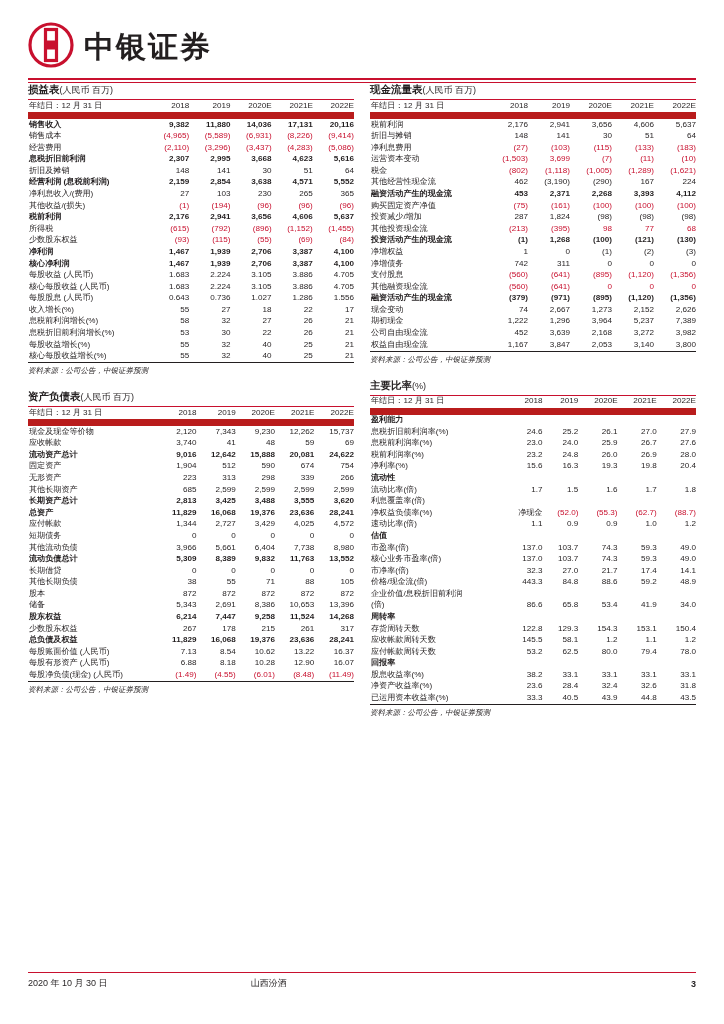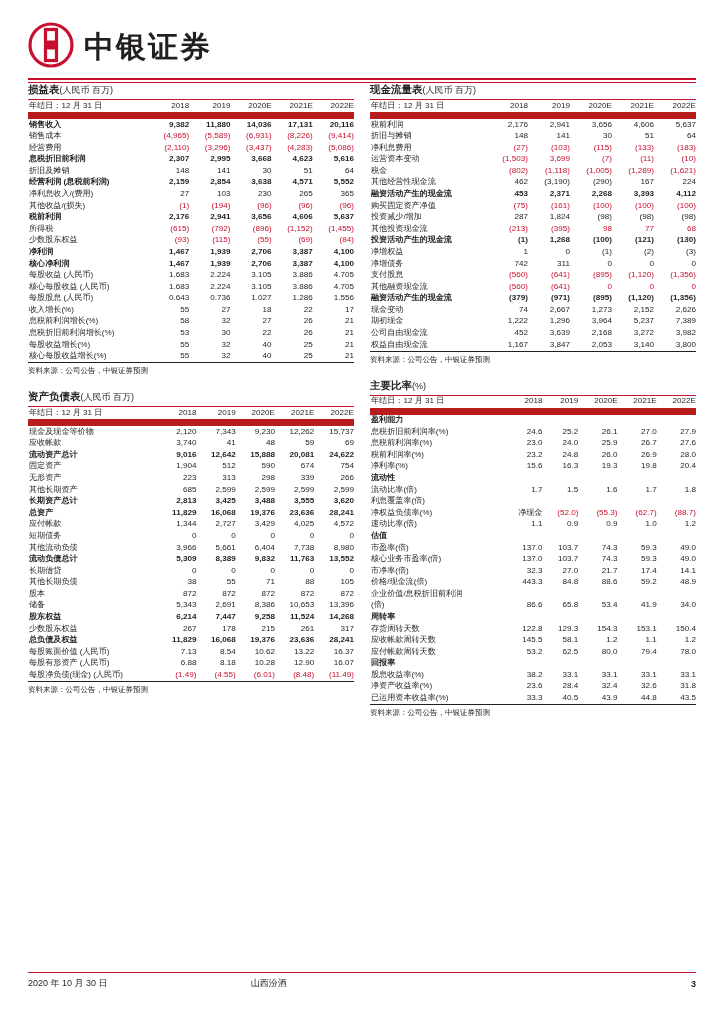--- a/index.html
+++ b/index.html
@@ -42,21 +42,21 @@
     font-size:8.1px; line-height:1.05;
   }
   table.fin td { padding:1.55px 0; vertical-align:bottom; white-space:nowrap; }
   table.fin td.lbl { text-align:left; padding-left:1px; }
   table.fin td.num { text-align:right; padding-left:4px; }
   tr.hdr td { font-weight:normal; border-bottom:7px solid #b91c1c; padding-bottom:2px; }
   tr.toprule td { border-top:1.6px solid #c8102e; }
   tr.b td { font-weight:bold; }
   tr.endrule td { border-bottom:1.2px solid #231f20; }
   .red { color:#c8102e; }
-  .src { font-size:7.5px; color:#231f20; margin-top:3px; }
+  .src { font-size:7.5px; color:#231f20; margin-top:3px; font-style:italic; }
 
   .spacer { height:14px; }
 
   
   .footer {
     position:absolute; left:28px; right:28px; bottom:34px;
   }
   .footer-rule { border-top:1px solid #c8102e; margin-bottom:4px; }
   .footer-row { display:flex; align-items:center; font-size:9px; }
   .footer-left { flex:1; text-align:left; }

